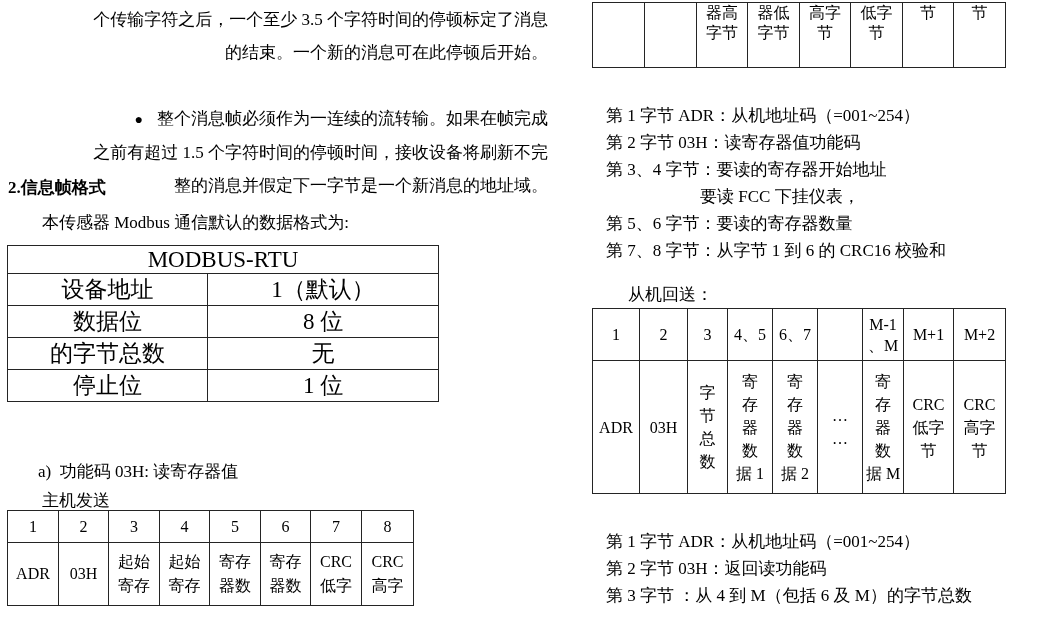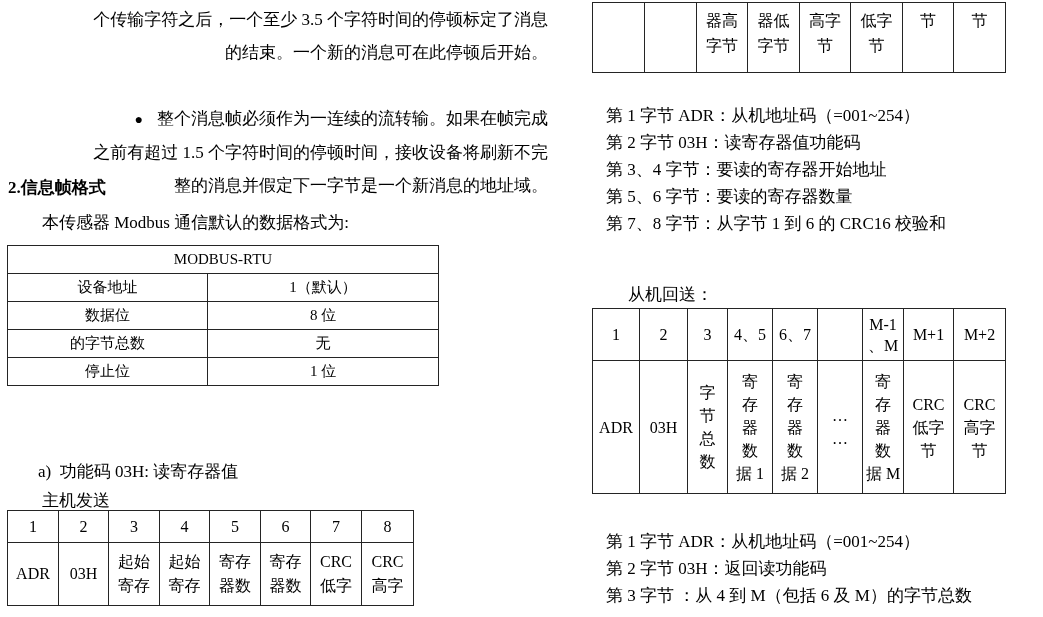--- a/index.html
+++ b/index.html
@@ -42,30 +42,29 @@
   table.doc-table td {
     border: 1.5px solid #242424;
     text-align: center;
     vertical-align: middle;
     white-space: pre-line;
     font-size: 16px;
     padding: 0;
     overflow: hidden;
   }
   
-  #format-table td { font-size: 15px; height: 27px; }
+  #format-table td { font-size: 23px; height: 27px; }
   
   #host-table td.hdr { height: 31px; }
   #host-table td.bdy { height: 62px; line-height: 24px; }
   
   #cont-table td {
     height: 64px;
     vertical-align: top;
-    padding-top: 5px;
-    line-height: 25px;
+    line-height: 20px;
   }
   
   #reply-table td.hdr { height: 51px; line-height: 21px; }
   #reply-table td.bdy { height: 132px; line-height: 23px; }
 </style>
 </head>
 <body>
 
 <div class="abs para" style="left:8px; top:3px;">个传输字符之后，一个至少 3.5 个字符时间的停顿标定了消息
 的结束。一个新的消息可在此停顿后开始。</div>
@@ -179,20 +178,21 @@
     <td>节</td>
     <td>节</td>
   </tr>
 </tbody>
   </table>
 
 <div class="abs notes" style="left:606px; top:102px;">
   <div class="line">第 1 字节 ADR：从机地址码（=001~254）</div>
   <div class="line">第 2 字节 03H：读寄存器值功能码</div>
   <div class="line">第 3、4 字节：要读的寄存器开始地址</div>
+  <div class="line indent-line">要读 FCC 下挂仪表，</div>
   <div class="line">第 5、6 字节：要读的寄存器数量</div>
   <div class="line">第 7、8 字节：从字节 1 到 6 的 CRC16 校验和</div>
 </div>
 
 <div class="abs line" style="left:628px; top:283px;">从机回送：</div>
 
 <table id="reply-table" class="doc-table" style="left:592px; top:308px; width:413px;">
   <colgroup>
       <col style="width:47px">
       <col style="width:48px">

